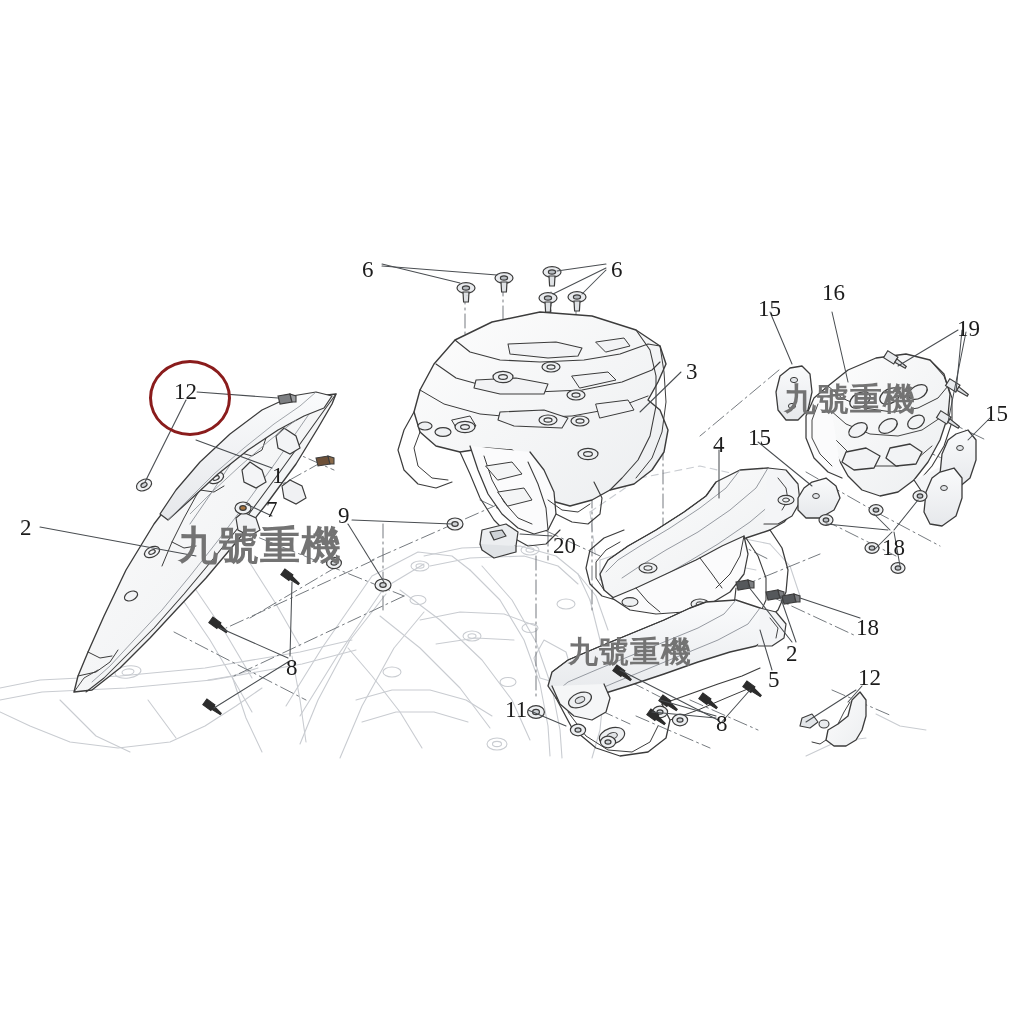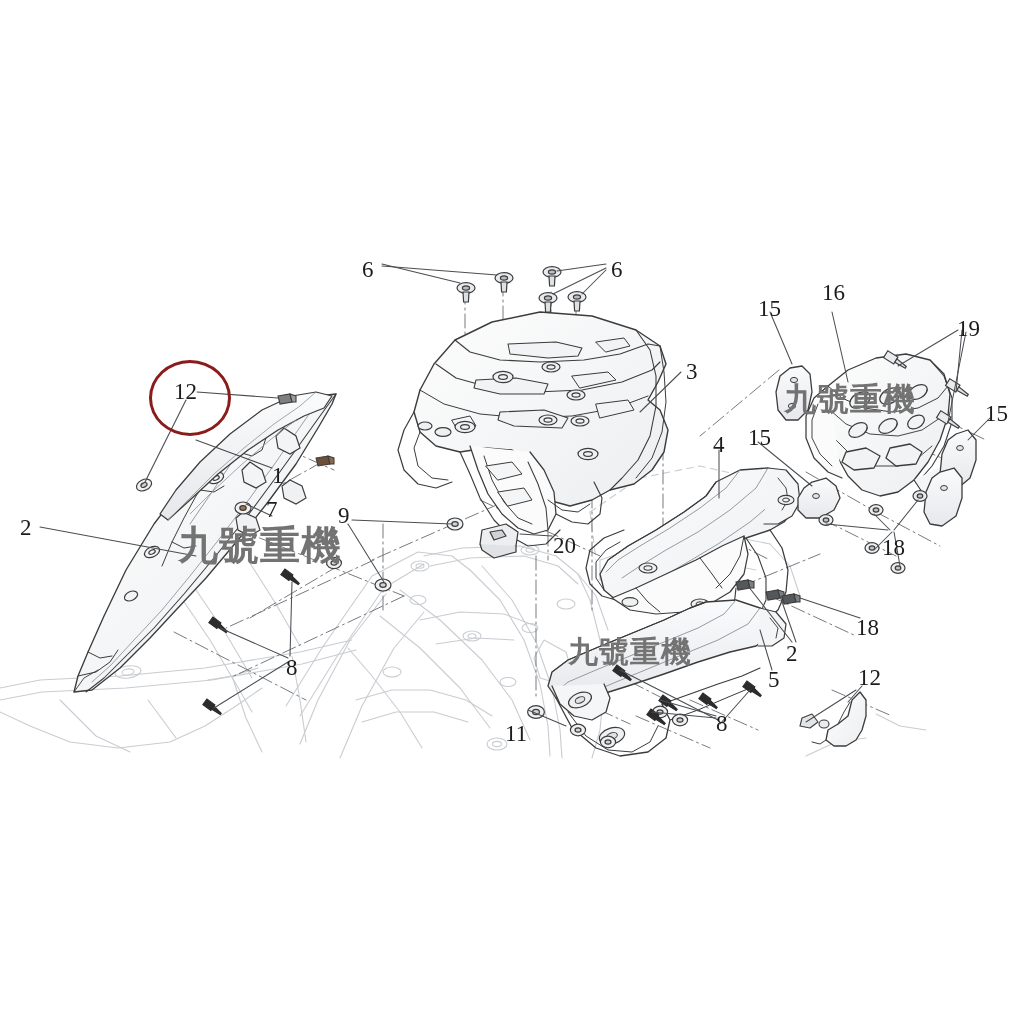--- a/index.html
+++ b/index.html
@@ -584,16 +584,16 @@
   <div class="callout" style="left:272px;top:464px;">1</div>
   <div class="callout" style="left:20px;top:516px;">2</div>
   <div class="callout" style="left:266px;top:498px;">7</div>
   <div class="callout" style="left:338px;top:504px;">9</div>
   <div class="callout" style="left:553px;top:534px;">20</div>
   <div class="callout" style="left:286px;top:656px;">8</div>
   <div class="callout" style="left:856px;top:616px;">18</div>
   <div class="callout" style="left:786px;top:642px;">2</div>
   <div class="callout" style="left:768px;top:668px;">5</div>
   <div class="callout" style="left:858px;top:666px;">12</div>
-  <div class="callout" style="left:505px;top:722px;">11</div>
+  <div class="callout" style="left:505px;top:698px;">11</div>
   <div class="callout" style="left:716px;top:712px;">8</div>
 
 </div>
 
 </body></html>

